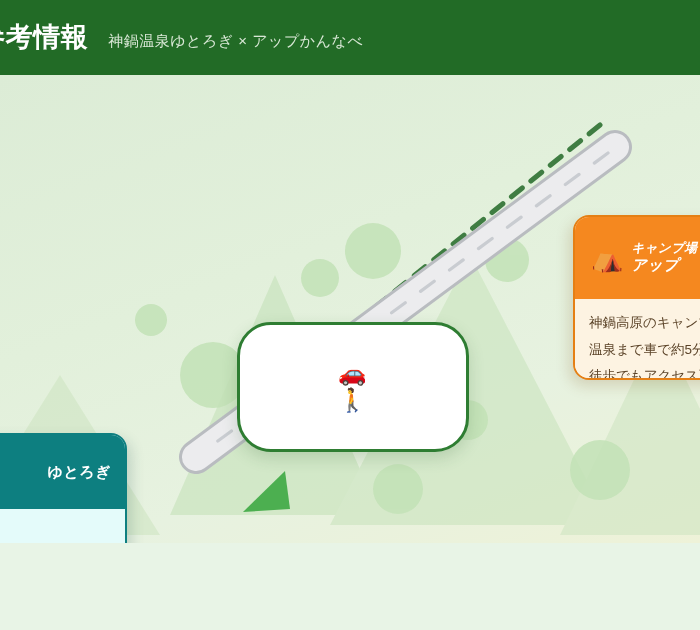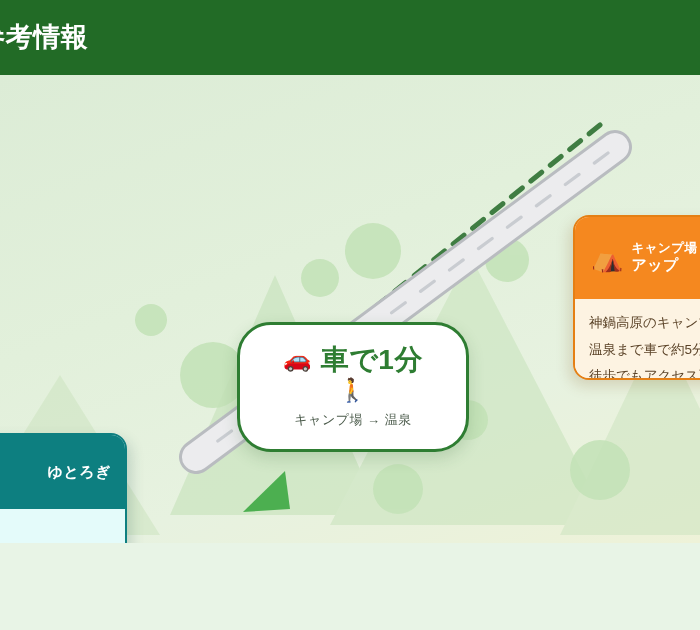--- a/index.html
+++ b/index.html
@@ -207,34 +207,36 @@
   }
   .card-camp .card-head {
     background: #f5881f;
     height: 82px;
     color: #ffffff;
     justify-content: flex-start;
     padding-left: 16px;
   }
   .card-camp .card-head-texts {
     align-items: flex-start;
+    font-style: italic;
   }
   .card-camp .card-body {
     background: #fdf3e2;
     color: #5b4328;
   }
 </style>
 </head>
 <body>
 
 <div class="page">
 
   <div class="header">
     <div class="header-inner">
       <div class="header-title">めの参考情報</div>
+      <div class="header-subtitle">神鍋温泉ゆとろぎ × アップかんなべ</div>
     </div>
   </div>
 
   <div class="map">
     <svg class="map-svg" viewBox="0 0 700 468" preserveAspectRatio="none">
       <defs>
         <clipPath id="mapclip">
           <rect x="0" y="0" width="700" height="468"></rect>
         </clipPath>
       </defs>
@@ -272,26 +274,24 @@
 
         <g>
           <polygon points="243,437 285,396 290,434" fill="#4caf50"></polygon>
         </g>
       </g>
     </svg>
 
     <div class="callout">
       <div class="callout-row">
         <span class="callout-emoji">🚗</span>
-        <span class="callout-text">車で1分</span>
       </div>
       <div class="callout-row">
         <span class="callout-emoji">🚶</span>
       </div>
-      <div class="callout-sub">キャンプ場 → 温泉</div>
     </div>
 
     <div class="card card-camp">
       <div class="card-head">
         <span class="card-emoji">⛺</span>
         <span class="card-head-texts">
           <span class="card-eyebrow">キャンプ場</span>
           <span class="card-title">アップ</span>
         </span>
       </div>

